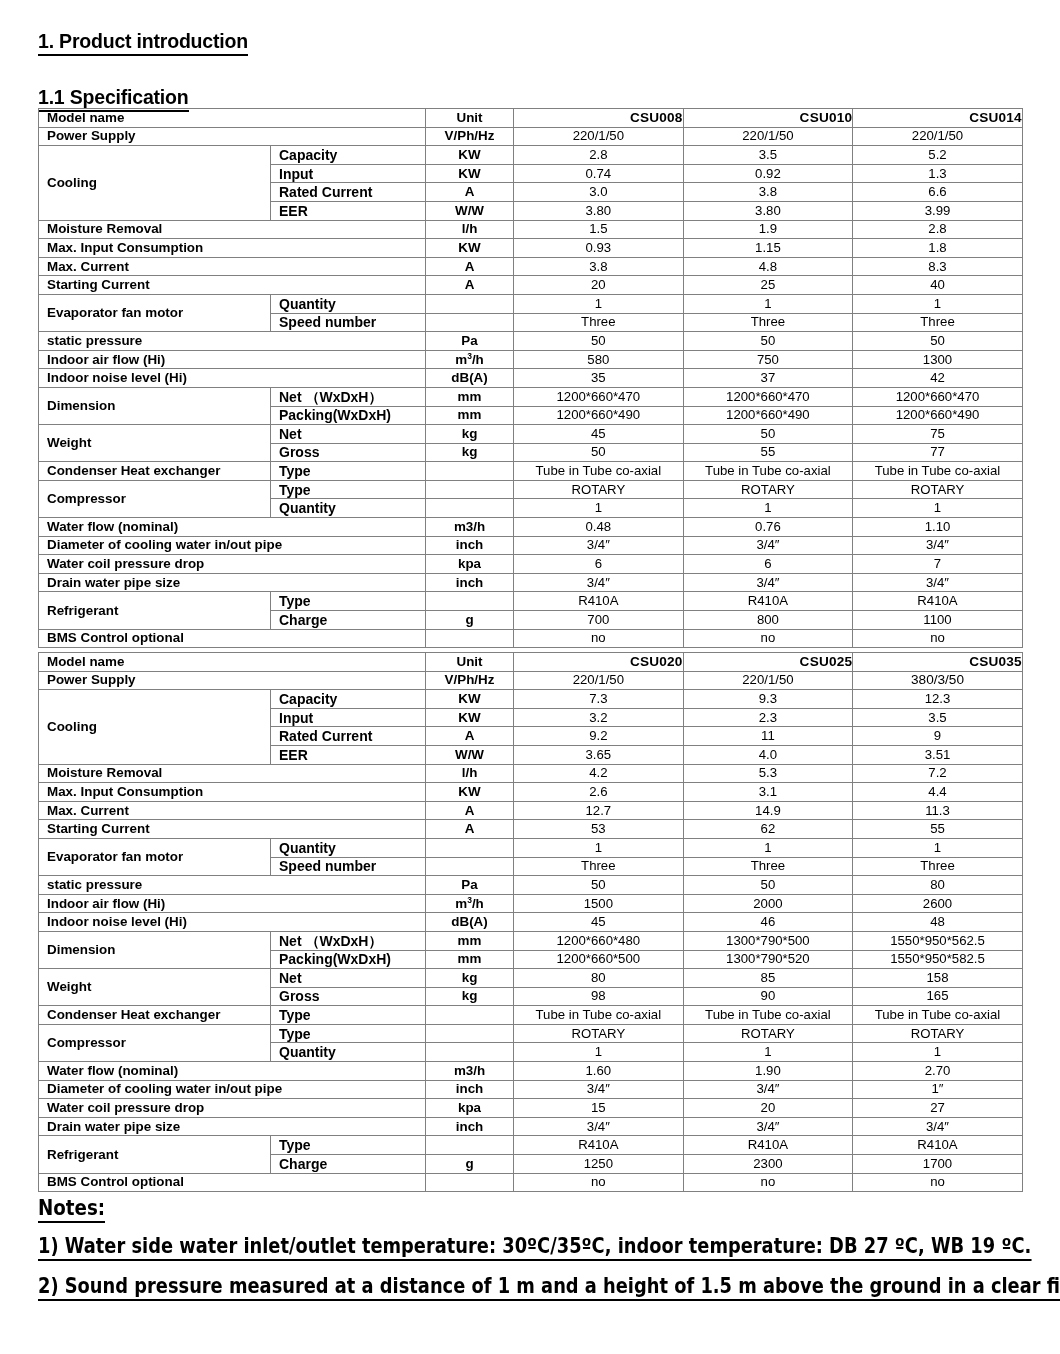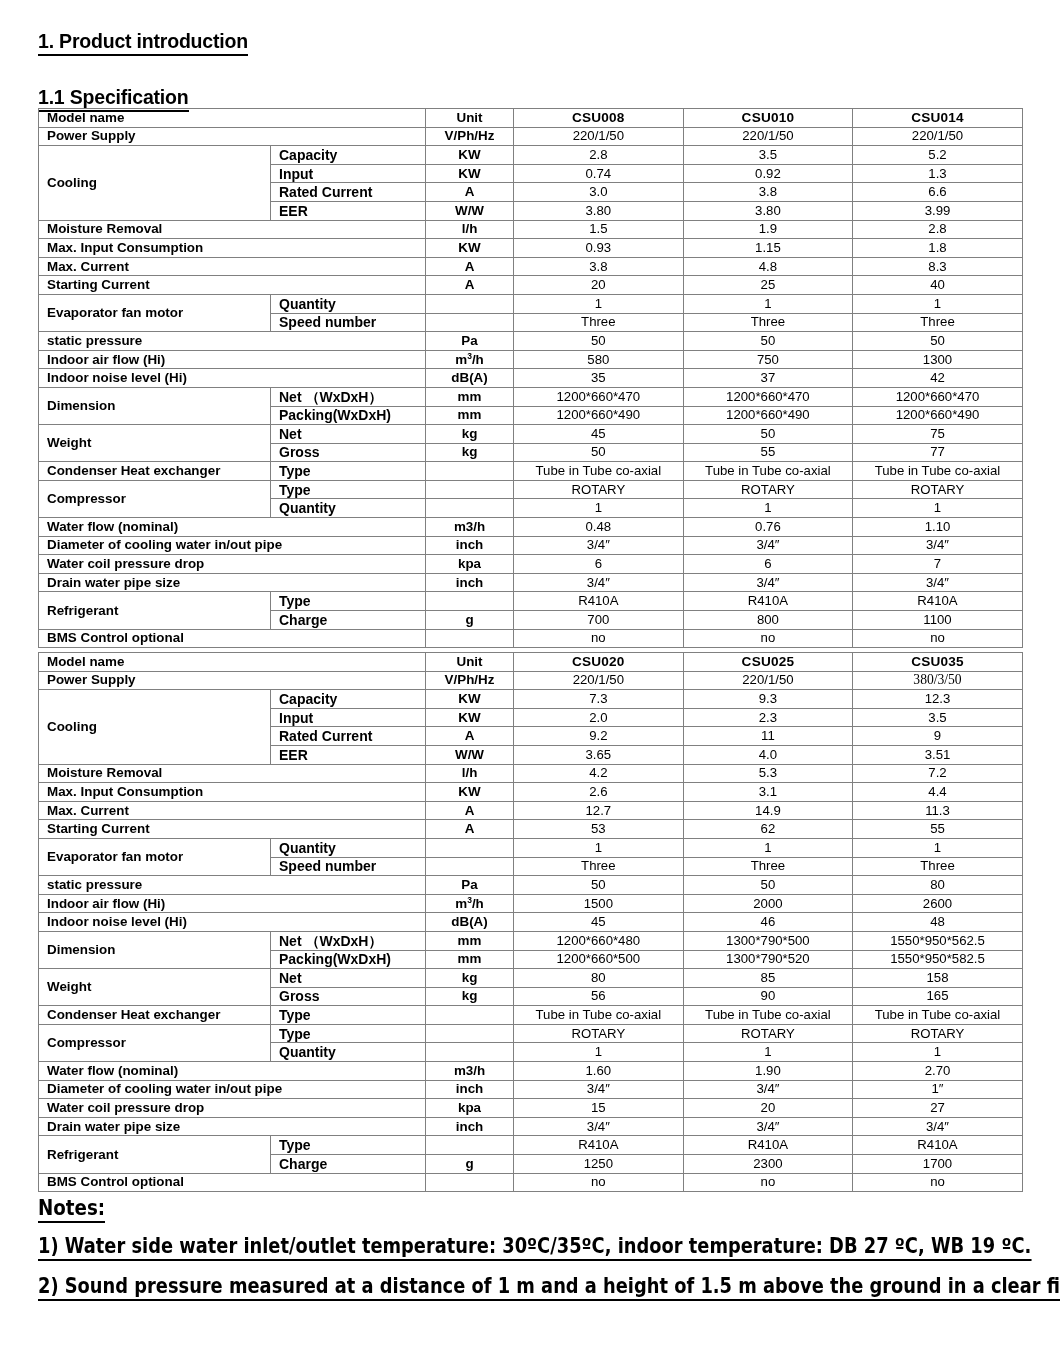--- a/index.html
+++ b/index.html
@@ -87,31 +87,31 @@
     text-align: center;
     font-size: 13.4px;
     margin-top: 46px;
   }
   td.data {
     text-align: center;
     font-size: 13.2px;
   }
   td.model {
     font-weight: bold;
-    text-align: center;
+    text-align: right;
     font-size: 13.6px;
     letter-spacing: 0.2px;
     margin-top: 28px;
   }
   td.psu {
     text-align: center;
     font-size: 13.2px;
   }
   td.psu.alt {
-    font-family: Liberation Serif, serif;
+    font-family: Liberation Sans, sans-serif;
     font-size: 13.6px;
   }
 
   sup {
     font-size: 8.5px;
     vertical-align: super;
     line-height: 0;
   }
   .note-line {
     font-weight: bold;
@@ -389,21 +389,21 @@
         <td class="label" rowspan="4">Cooling</td>
         <td class="sublabel">Capacity</td>
         <td class="unit">KW</td>
         <td class="data">7.3</td>
         <td class="data">9.3</td>
         <td class="data">12.3</td>
       </tr>
       <tr>
         <td class="sublabel">Input</td>
         <td class="unit">KW</td>
-        <td class="data">2.0</td>
+        <td class="data">3.2</td>
         <td class="data">2.3</td>
         <td class="data">3.5</td>
       </tr>
       <tr>
         <td class="sublabel">Rated Current</td>
         <td class="unit">A</td>
         <td class="data">9.2</td>
         <td class="data">11</td>
         <td class="data">9</td>
       </tr>
@@ -497,21 +497,21 @@
         <td class="label" rowspan="2">Weight</td>
         <td class="sublabel">Net</td>
         <td class="unit">kg</td>
         <td class="data">80</td>
         <td class="data">85</td>
         <td class="data">158</td>
       </tr>
       <tr>
         <td class="sublabel">Gross</td>
         <td class="unit">kg</td>
-        <td class="data">56</td>
+        <td class="data">98</td>
         <td class="data">90</td>
         <td class="data">165</td>
       </tr>
       <tr>
         <td class="label">Condenser Heat exchanger</td>
         <td class="sublabel">Type</td>
         <td class="unit"></td>
         <td class="data">Tube in Tube co-axial</td>
         <td class="data">Tube in Tube co-axial</td>
         <td class="data">Tube in Tube co-axial</td>

